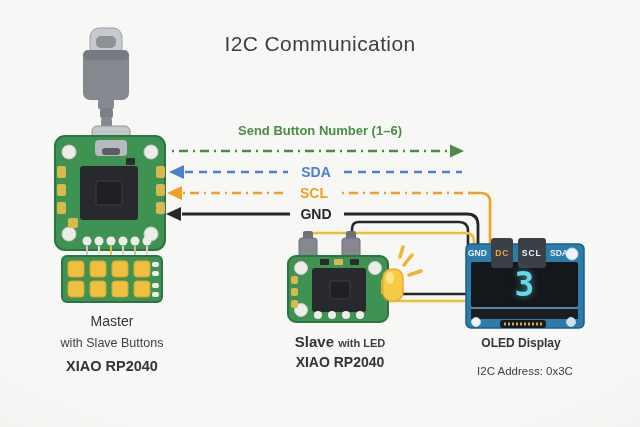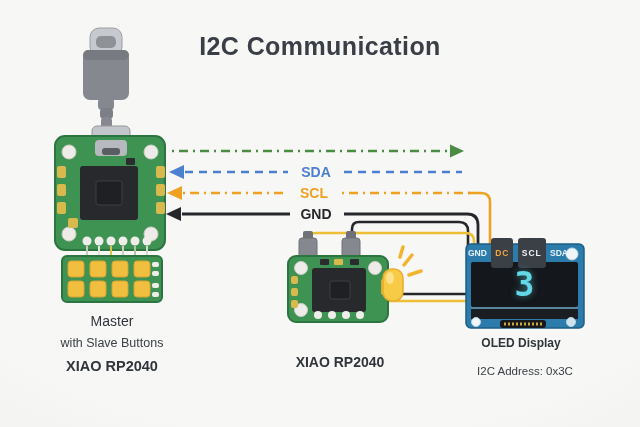--- a/index.html
+++ b/index.html
@@ -4,21 +4,21 @@
 <style>
   html,body{margin:0;padding:0;}
   body{font-family:"Liberation Sans",sans-serif;}
   #stage{
     position:relative;width:640px;height:427px;overflow:hidden;
     background:radial-gradient(120% 110% at 50% 42%, #f7f7f5 55%, #e9e9e6 100%);
   }
   svg{position:absolute;left:0;top:0;}
   .label{position:absolute;white-space:nowrap;}
   .center{text-align:center;}
-  #title{left:0;right:0;top:32px;font-size:25px;font-weight:700;color:#3a3f47;letter-spacing:.4px;}
+  #title{left:0;right:0;top:32px;font-size:21px;font-weight:400;color:#3a3f47;letter-spacing:.4px;}
   .arrow-label{font-weight:600;}
   #send-label{left:0;right:0;top:123px;font-size:13px;color:var(--send-green,#4a8c41);}
   #sda-label{left:288px;width:56px;top:164px;font-size:14px;color:var(--sda-blue,#4b7fd0);font-weight:700;}
   #scl-label{left:286px;width:56px;top:185px;font-size:14px;color:var(--scl-orange,#f2a01e);font-weight:700;}
   #gnd-label{left:288px;width:56px;top:206px;font-size:14px;color:#25272b;font-weight:600;}
   .board-caption{color:#30353c;}
   #master-caption{left:32px;width:160px;top:313px;font-size:14px;font-weight:400;}
   #master-sub{left:32px;width:160px;top:336px;font-size:12.5px;color:#3b4047;}
   #master-name{left:32px;width:160px;top:358px;font-size:14.5px;font-weight:700;}
   #slave-caption{left:266px;width:148px;top:333px;font-size:15px;font-weight:700;}
@@ -186,28 +186,33 @@
       <rect x="500" y="320" width="46" height="8" rx="3" fill="#17191d"></rect>
       <path d="M504,324 H542" stroke="#c9a93c" stroke-width="3" stroke-dasharray="2 2"></path>
       <circle cx="572" cy="254" r="6" fill="#eef6f9" stroke="#bcd6e2"></circle>
       <circle cx="476" cy="322" r="4.5" fill="#eef6f9" stroke="#bcd6e2"></circle>
       <circle cx="571" cy="322" r="4.5" fill="#cfe3ec" stroke="#bcd6e2"></circle>
     </g>
   </svg>
 
   <div id="title" class="label center">I2C Communication</div>
 
+  <div id="send-label" class="label center arrow-label">Send Button Number (1–6)</div>
   <div id="sda-label" class="label center arrow-label">SDA</div>
   <div id="scl-label" class="label center arrow-label">SCL</div>
   <div id="gnd-label" class="label center arrow-label">GND</div>
 
   <div id="master-caption" class="label center board-caption">Master</div>
   <div id="master-sub" class="label center">with Slave Buttons</div>
   <div id="master-name" class="label center board-caption">XIAO RP2040</div>
 
+  <div id="slave-caption" class="label center board-caption">
+    <span>Slave</span>
+    <span class="small">with LED</span>
+  </div>
   <div id="slave-name" class="label center board-caption">XIAO RP2040</div>
 
   <div id="oled-caption" class="label center board-caption">OLED Display</div>
   <div id="oled-sub" class="label center">I2C Address: 0x3C</div>
 
   <div id="pin-row" class="label">
     <span>GND</span>
     <span class="pin-pill pin-dc">DC</span>
     <span class="pin-pill">SCL</span>
     <span>SDA</span>

